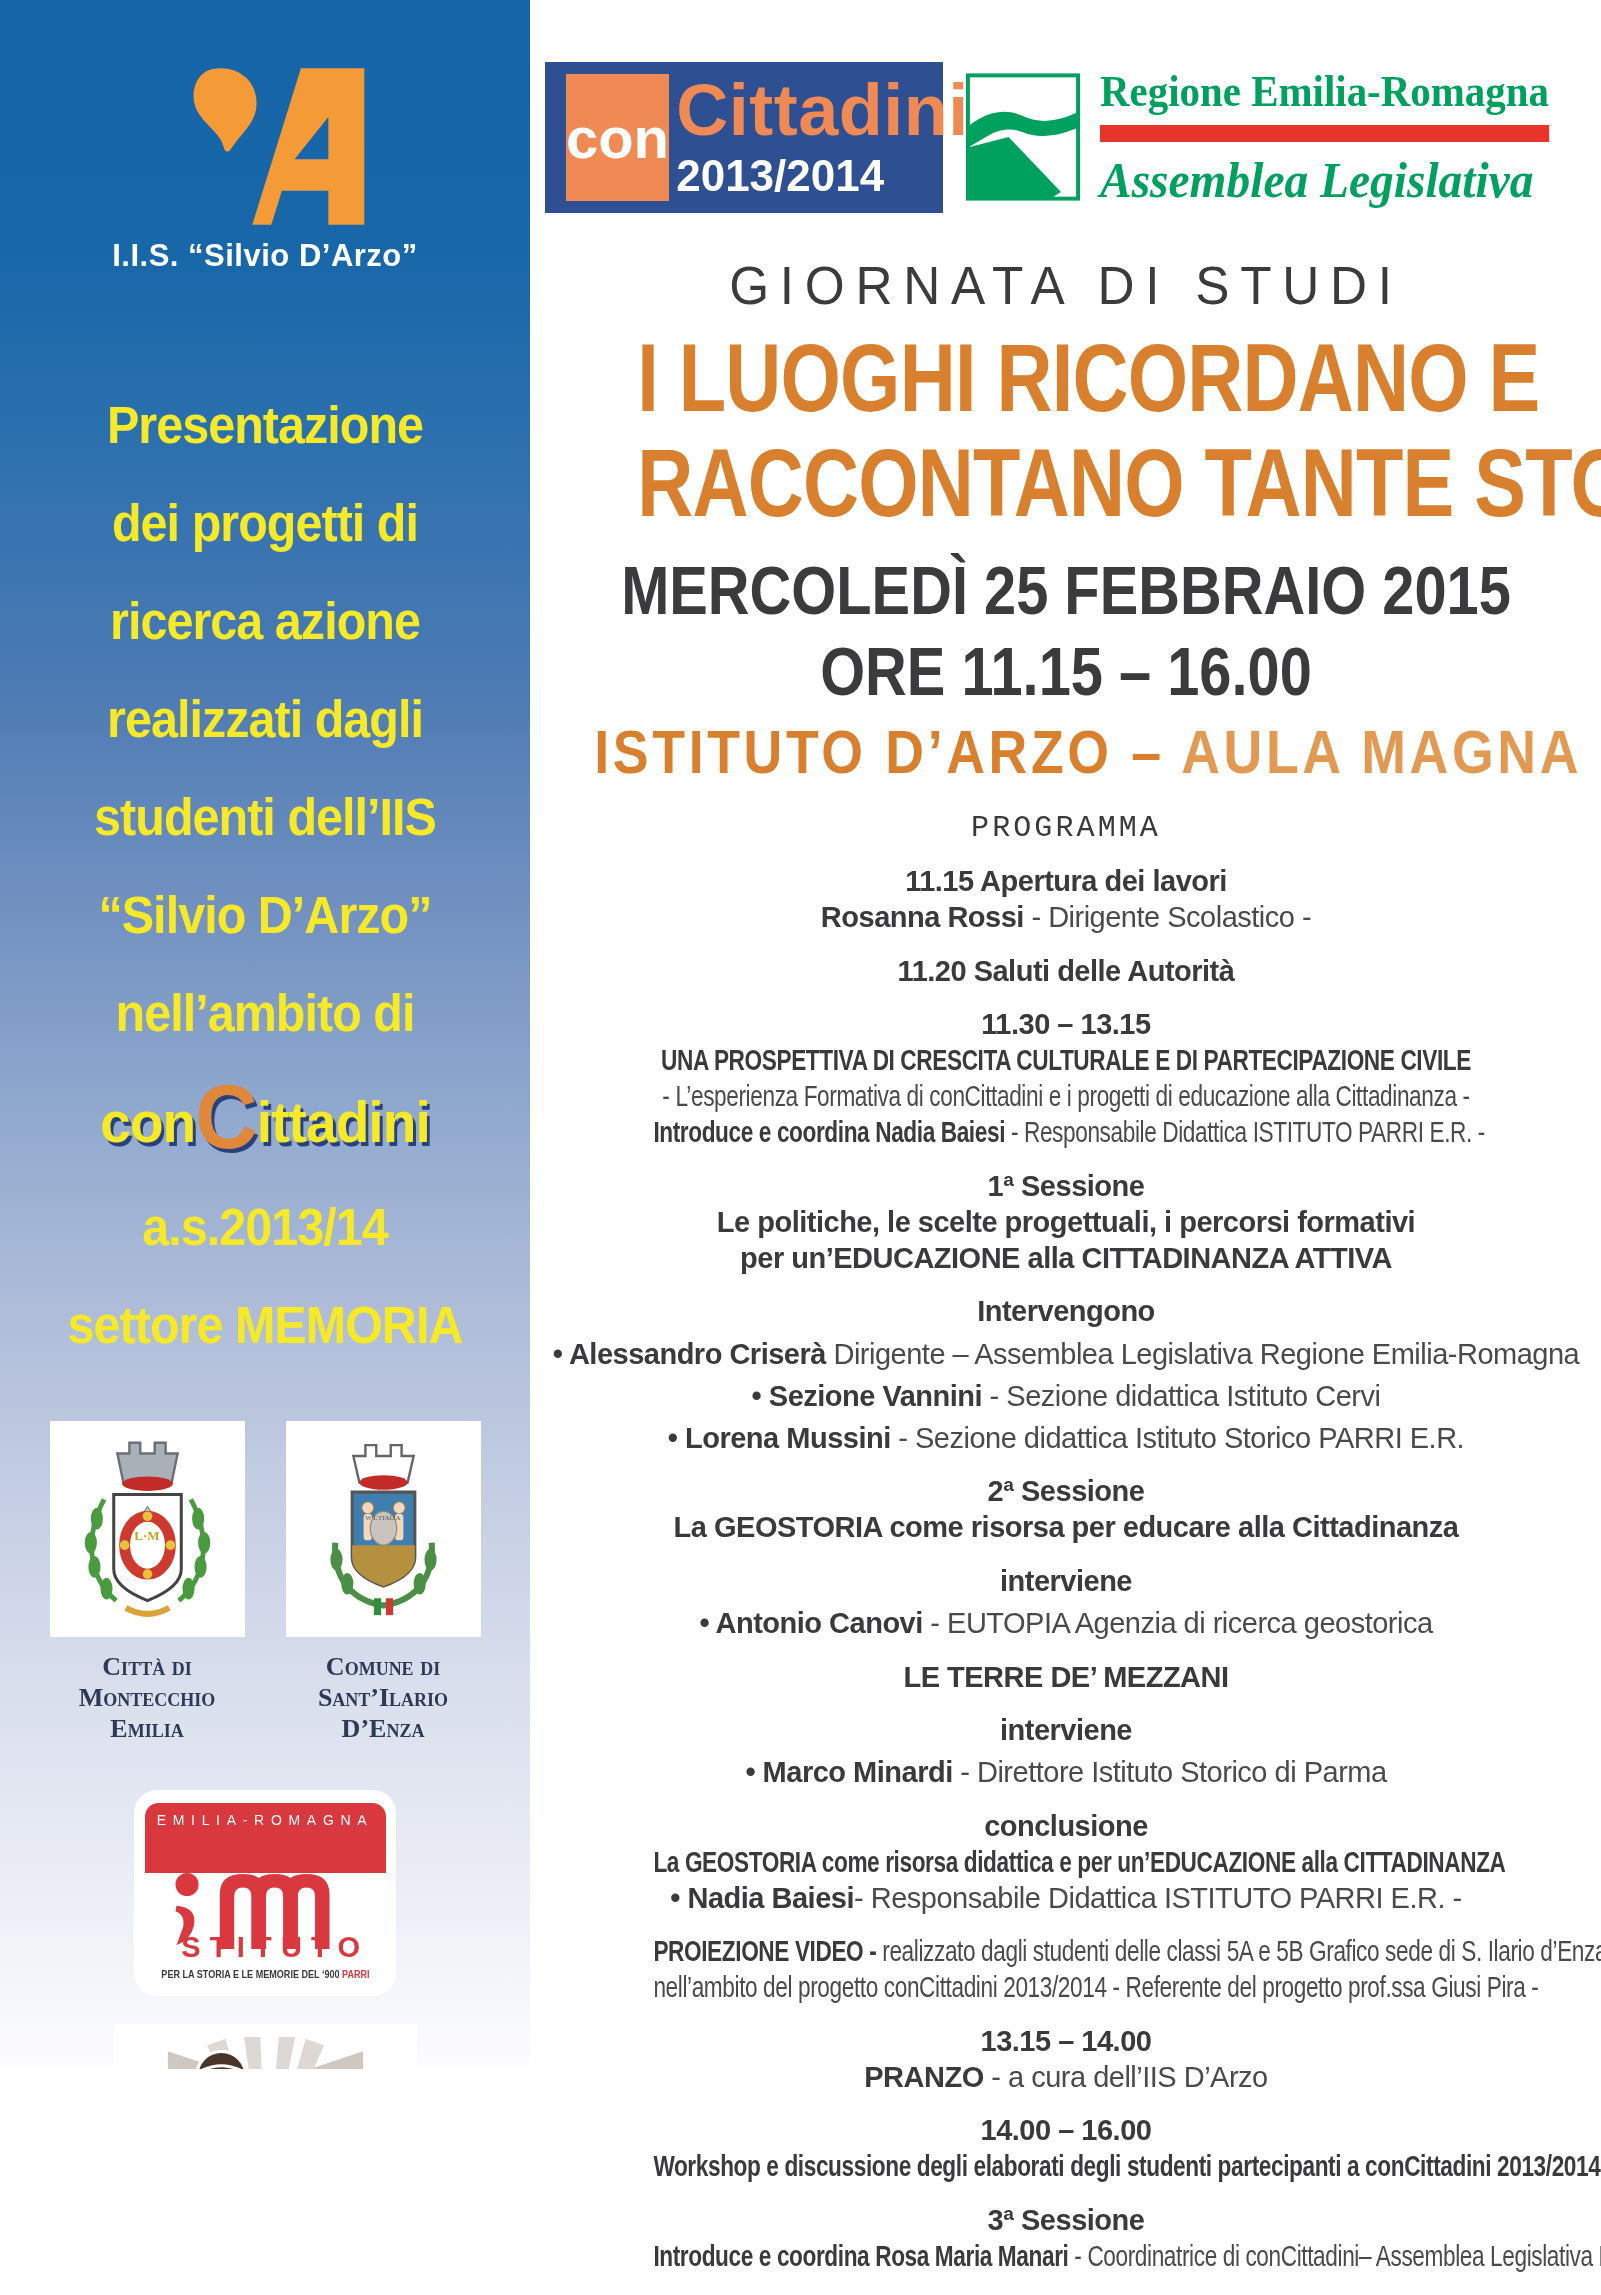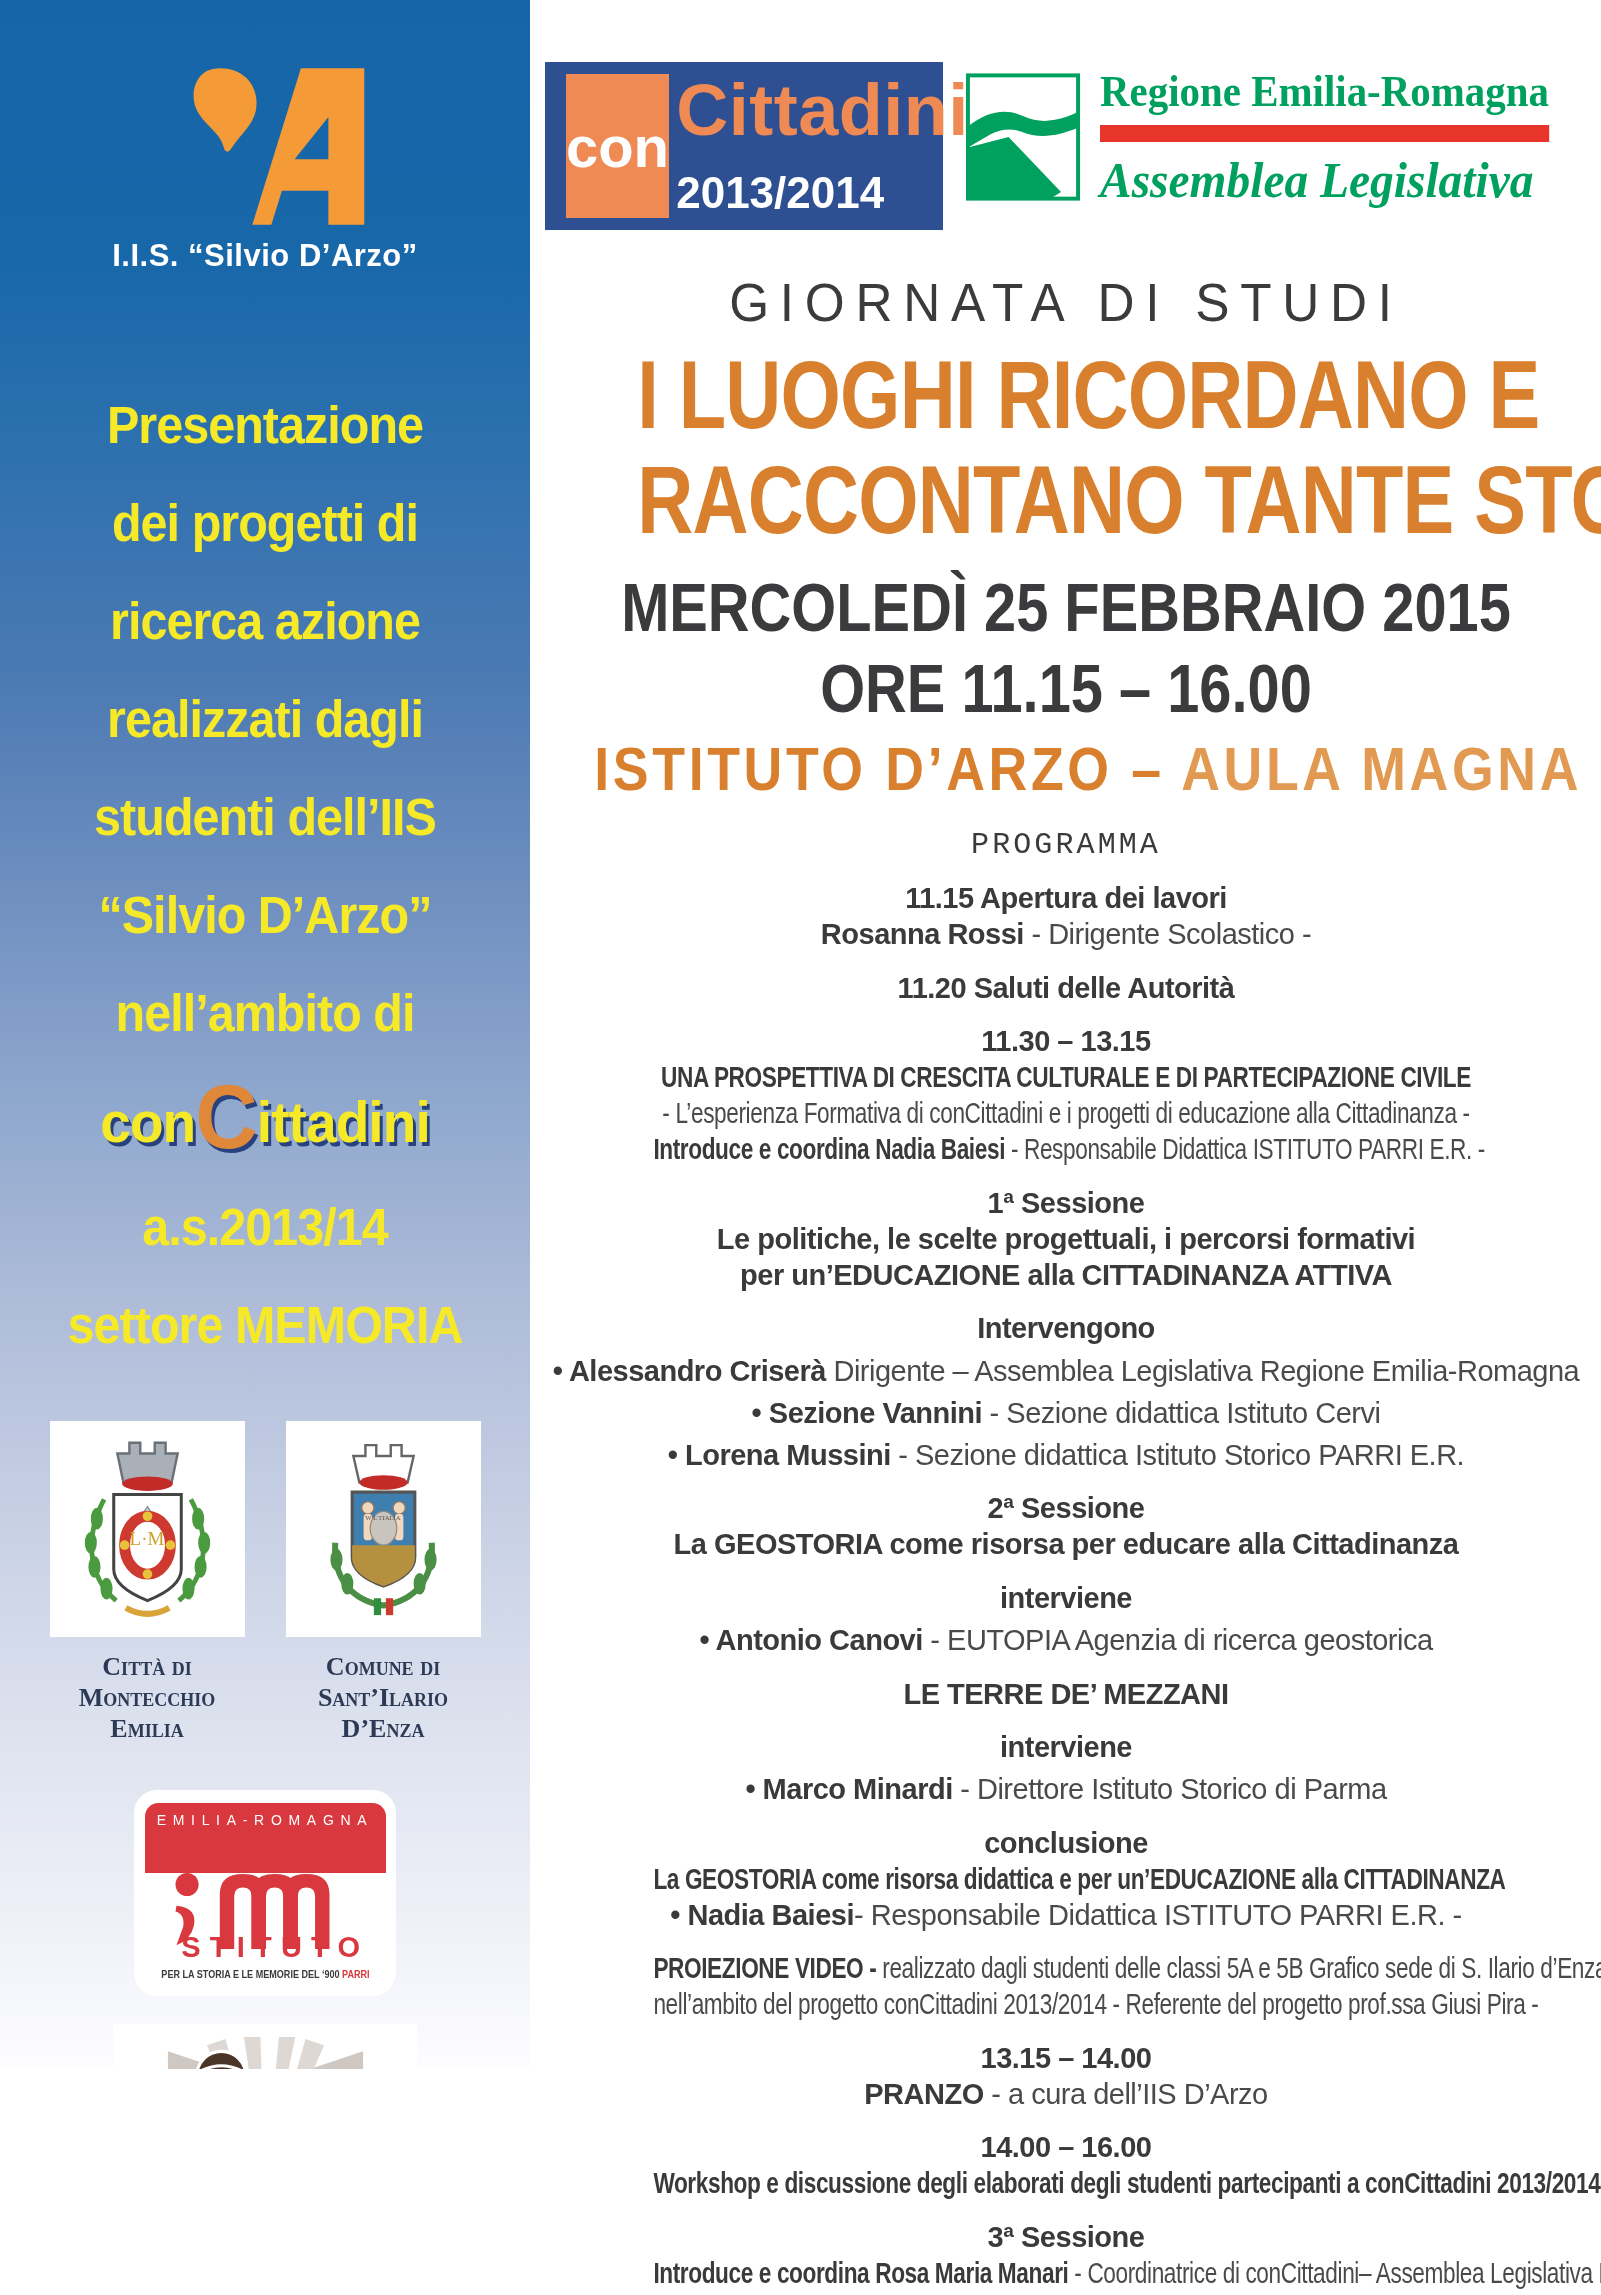--- a/index.html
+++ b/index.html
@@ -13,21 +13,21 @@
   .school-label{margin-top:7.2px;text-align:center;color:#fff;font-size:31px;font-weight:700;letter-spacing:0.5px;}
   .intro{margin-top:103px;text-align:center;}
   .side-line{font-size:51px;line-height:98px;font-weight:700;color:#f5e928;letter-spacing:-1px;transform:scaleX(.95);}
   .cc-side{line-height:108px;white-space:nowrap;transform:scaleX(.95);}
   .cc-side .y{color:#f5e928;font-size:58px;font-weight:700;text-shadow:3.1px 4.1px 0 #27427e;}
   .cc-side .c{color:#e0883a;font-size:91px;font-weight:700;text-shadow:3.1px 4.1px 0 #27427e;vertical-align:-6.2px;}
   .crest-row{margin-top:46px;display:flex;justify-content:center;gap:31px;}
   .crest{width:205px;text-align:center;}
   .crest-card{position:relative;background:#fff;width:195px;height:216px;margin:0 auto;display:flex;align-items:center;justify-content:center;}
   .crest-card svg{width:175px;height:205px;}
-  .crest-mono{position:absolute;left:0;right:0;top:107px;font-family:"Liberation Serif",serif;font-size:19px;color:#c9a227;font-weight:400;}
+  .crest-mono{position:absolute;left:0;right:0;top:107px;font-family:"Liberation Serif",serif;font-size:13px;color:#c9a227;font-weight:700;}
   .crest-oval-text{position:absolute;left:0;right:0;top:93px;font-family:"Liberation Serif",serif;font-size:6.7px;color:#555;}
   .crest-caption{margin-top:14.4px;font-family:"Liberation Serif",serif;font-variant:small-caps;font-weight:600;font-size:26px;line-height:31px;color:#2d3a55;text-align:center;}
   .parri-card{margin:46px auto 0;width:241px;background:#fff;border-radius:23px;padding:13px 10.3px 15.4px;text-align:center;}
   .parri-top{background:#d9383f;border-radius:13.4px 13.4px 0 0;height:61px;display:flex;justify-content:center;align-items:flex-start;padding-top:8.2px;}
   .parri-top span{color:#fff;font-size:14px;letter-spacing:6.7px;font-weight:400;}
   .parri-arches{display:block;width:221px;height:77px;margin:-1px auto 0;}
   .parri-istituto{color:#d9383f;font-size:29px;font-weight:700;letter-spacing:9.2px;margin-top:-17.5px;text-indent:20.5px;}
   .parri-tagline{margin-top:5.1px;font-size:10.3px;font-weight:700;color:#3b3b3d;white-space:nowrap;transform:scaleX(.88);}
   .parri-tagline .red{color:#d9383f;}
   .cervi-card{margin:28px auto 0;width:288px;background:#fff;padding:13px 7.7px 18px;text-align:center;}
@@ -37,21 +37,21 @@
   .cervi-l3{font-family:"Liberation Serif",serif;font-size:43px;letter-spacing:5.1px;font-weight:700;color:#262b33;margin-top:2.1px;}
 
   
   .right{position:absolute;left:530px;top:0;width:1072px;height:2295px;overflow:hidden;}
   .top-logos{display:flex;align-items:flex-start;margin:62px 0 0 15.4px;gap:20.5px;}
   .badge{display:flex;align-items:stretch;gap:7.2px;background:#2e4f91;padding:12.3px 18.5px 12.3px 20.5px;width:359px;}
   .badge-box{width:149px;background:#ef8a55;display:flex;align-items:center;justify-content:center;}
   .badge-con{color:#fff;font-size:58px;font-weight:700;}
   .badge-right{display:flex;flex-direction:column;justify-content:center;}
   .badge-cit{font-size:72px;font-weight:700;color:#ef8a55;line-height:1.02;letter-spacing:0.5px;}
-  .badge-years{font-size:44px;font-weight:700;color:#fff;margin-top:20px;}
+  .badge-years{font-size:44px;font-weight:700;color:#fff;margin-top:3px;}
   .regione{display:flex;gap:18px;align-items:stretch;margin-top:3.1px;}
   .reg-emblem{width:118px;height:144px;}
   .reg-text{display:flex;flex-direction:column;justify-content:center;transform:scaleX(.93);transform-origin:left center;}
   .reg-l1{font-family:"Liberation Serif",serif;font-weight:700;font-size:44px;color:#00a05e;white-space:nowrap;}
   .reg-bar{height:17.5px;background:#e8352b;margin:8.2px 0;}
   .reg-l2{font-family:"Liberation Serif",serif;font-style:italic;font-weight:700;font-size:51px;color:#00a05e;white-space:nowrap;}
   .kicker{margin-top:41px;text-align:center;font-size:54px;font-weight:400;letter-spacing:11.3px;color:#3b3b3d;transform:scaleX(.95);white-space:nowrap;}
   .title{margin-top:9.2px;text-align:center;color:#d9802e;font-size:97px;font-weight:700;line-height:105px;letter-spacing:-1px;transform:scaleX(.8);white-space:nowrap;}
   .date-line{margin-top:15.4px;text-align:center;font-size:68px;font-weight:700;color:#3b3b3d;transform:scaleX(.85);white-space:nowrap;}
   .time-line{margin-top:3.1px;text-align:center;font-size:68px;font-weight:700;color:#3b3b3d;transform:scaleX(.85);white-space:nowrap;}

